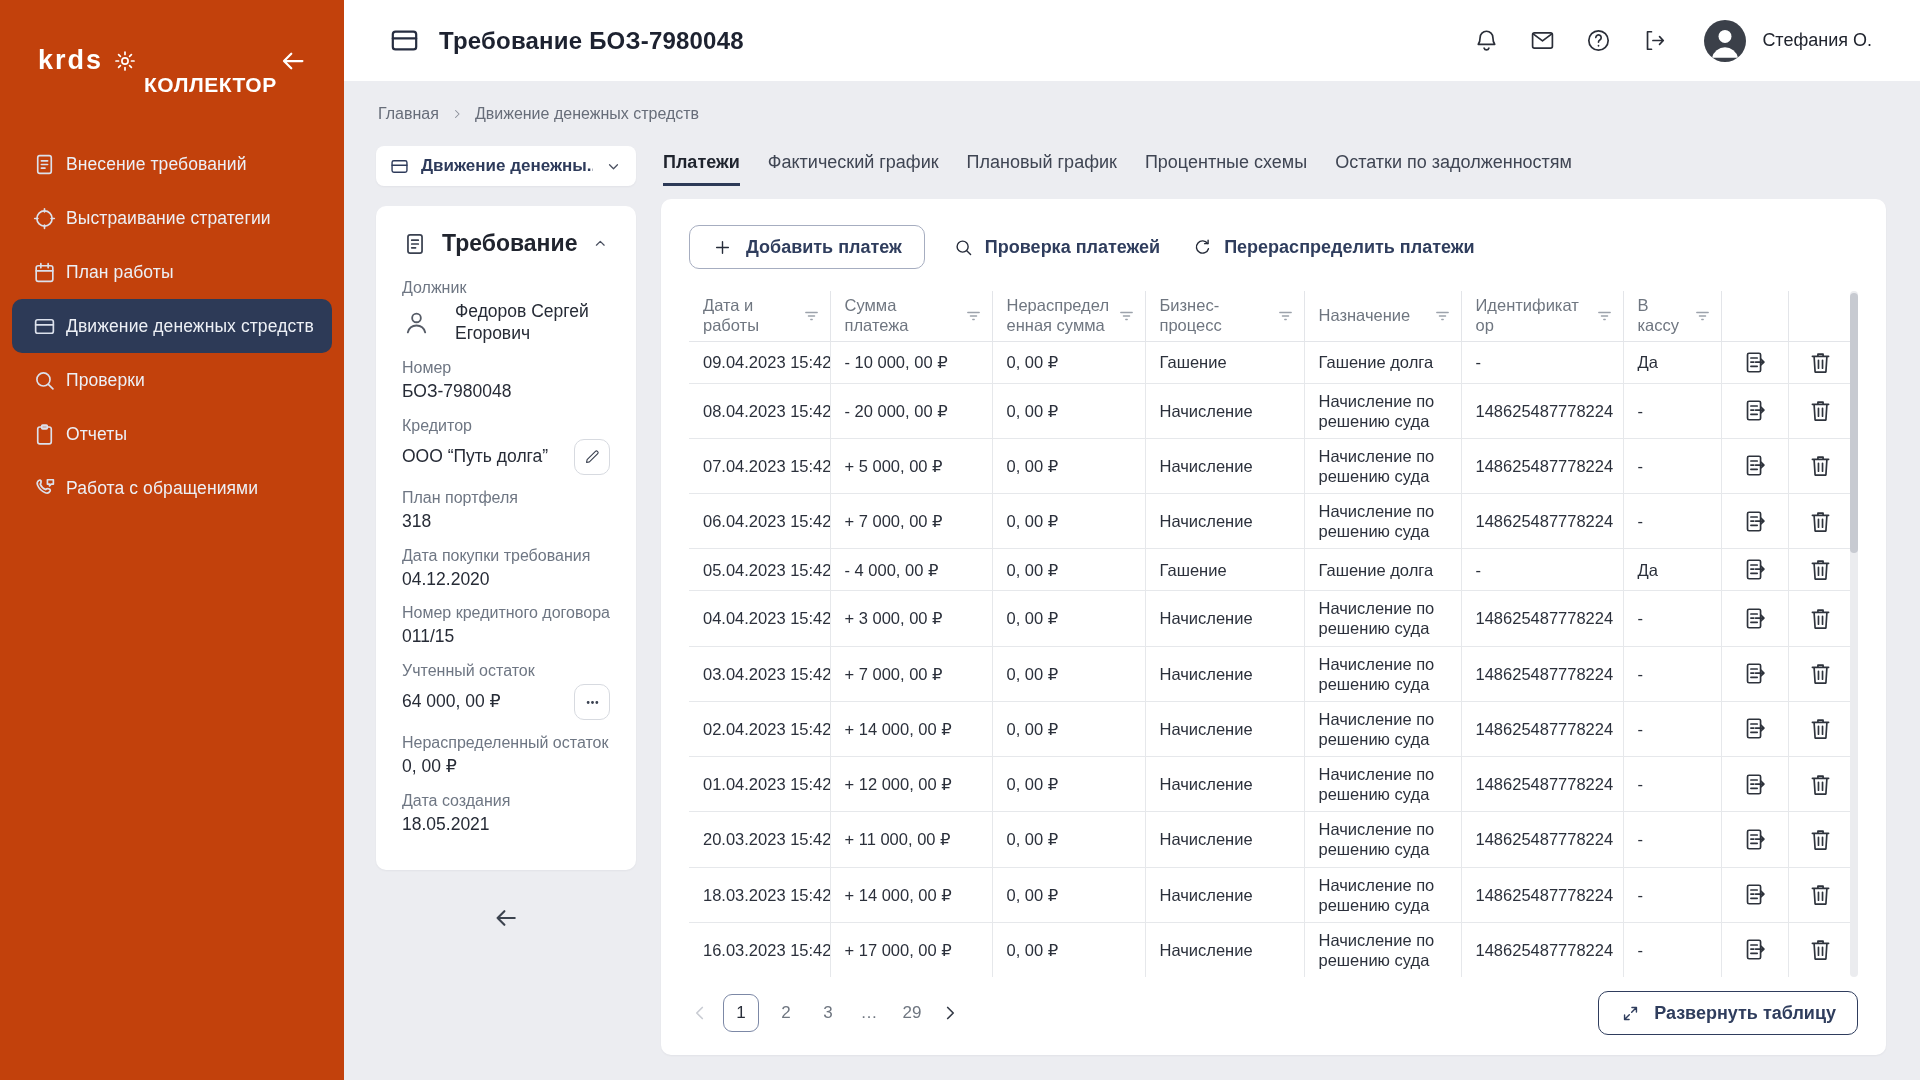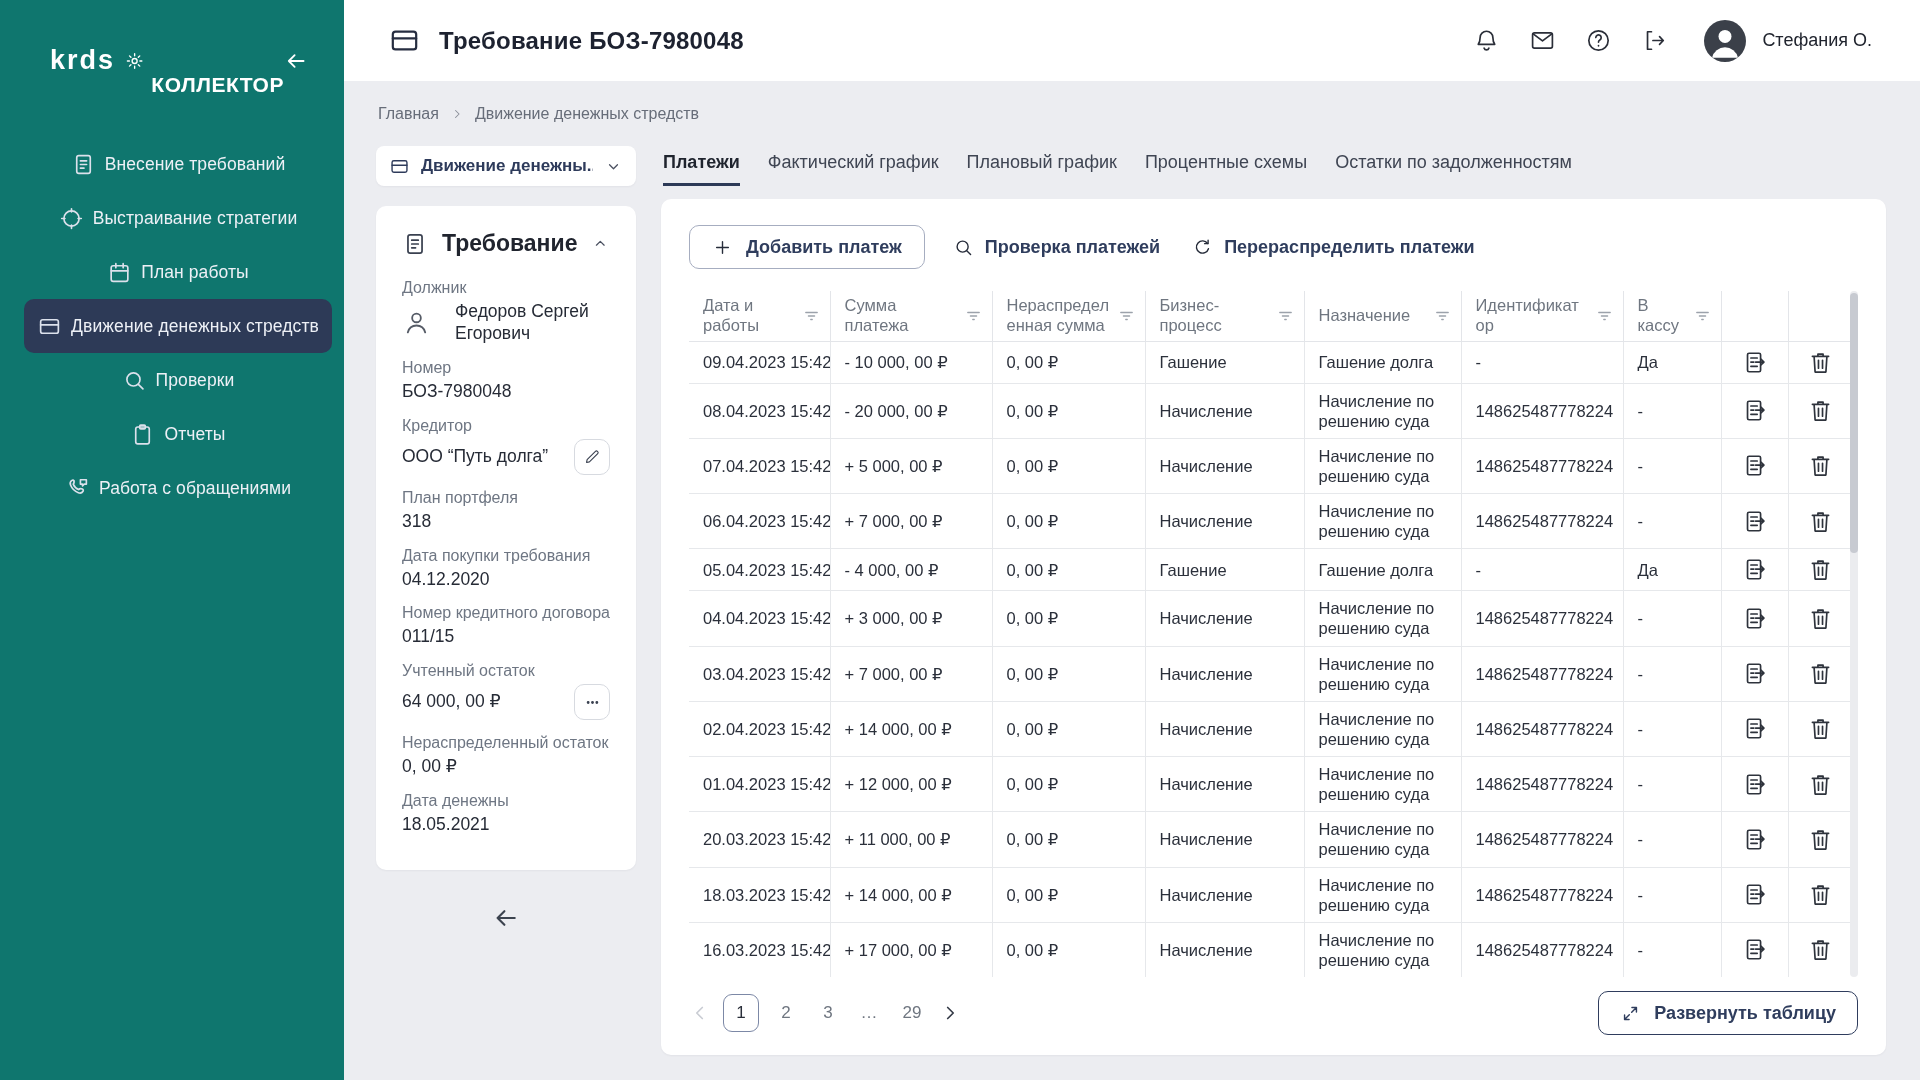--- a/index.html
+++ b/index.html
@@ -5,28 +5,28 @@
   * { margin:0; padding:0; box-sizing:border-box; }
   html,body { width:1920px; height:1080px; }
   body {
     font-family:"Liberation Sans","DejaVu Sans",sans-serif;
     background:#ECEDF1; color:#23262E; display:flex; overflow:hidden;
     -webkit-font-smoothing:antialiased;
   }
   svg { display:block; width:100%; height:100%; }
 
   
-  .sidebar { width:344px; flex:0 0 344px; background:#0f766e; color:#EDF0F6; display:flex; flex-direction:column;padding-left:12px; }
+  .sidebar { width:344px; flex:0 0 344px; background:#c2410c; color:#EDF0F6; display:flex; flex-direction:column; }
   .logo-row { display:flex; align-items:center; padding:26px 36px 0 38px; }
   .logo-krds { font-size:27px; font-weight:700; letter-spacing:2px; color:#fff; line-height:1; }
   .logo-gear { width:24px; height:24px; color:#fff; margin:0 7px 0 10px; }
   .logo-product { font-size:21px; font-weight:700; letter-spacing:.5px; color:#fff; line-height:1;margin-top:48px; }
   .collapse-btn { margin-left:auto; width:30px; height:30px; color:#fff; background:none; border:none; cursor:pointer; }
   .menu { margin-top:42px; padding:0 12px; display:flex; flex-direction:column; }
-  .menu-item { height:54px; display:flex; align-items:center; gap:9px; padding:0 20px; border-radius:10px; cursor:pointer;justify-content:center; }
+  .menu-item { height:54px; display:flex; align-items:center; gap:9px; padding:0 20px; border-radius:10px; cursor:pointer; }
   .menu-item.active { background:#2D3A57; }
   .mi-icon { width:25px; height:25px; color:#DCE1EC; flex:0 0 25px; }
   .mi-label { font-size:17.5px; color:#EDF0F6; white-space:nowrap; letter-spacing:.1px; }
 
   
   .main-col { flex:1; display:flex; flex-direction:column; min-width:0; }
 
   .topbar { height:81px; flex:0 0 81px; background:#fff; display:flex; align-items:center; padding:0 48px 0 44px; }
   .title-wrap { display:flex; align-items:center; gap:18px; }
   .title-icon { width:33px; height:33px; color:#262D40; }
@@ -361,21 +361,21 @@
   <div class="field">
     <div class="f-label">Нераспределенный остаток</div>
     <div class="f-row">
 
       <div class="f-value">0, 00 ₽</div>
 
     </div>
   </div>
 
   <div class="field">
-    <div class="f-label">Дата денежны</div>
+    <div class="f-label">Дата создания</div>
     <div class="f-row">
 
       <div class="f-value">18.05.2021</div>
 
     </div>
   </div>
 </div>
         </section>
 
         <button class="panel-back"><span><svg viewBox="0 0 24 24" fill="none" stroke="currentColor" stroke-width="1.8" stroke-linecap="round" stroke-linejoin="round">

